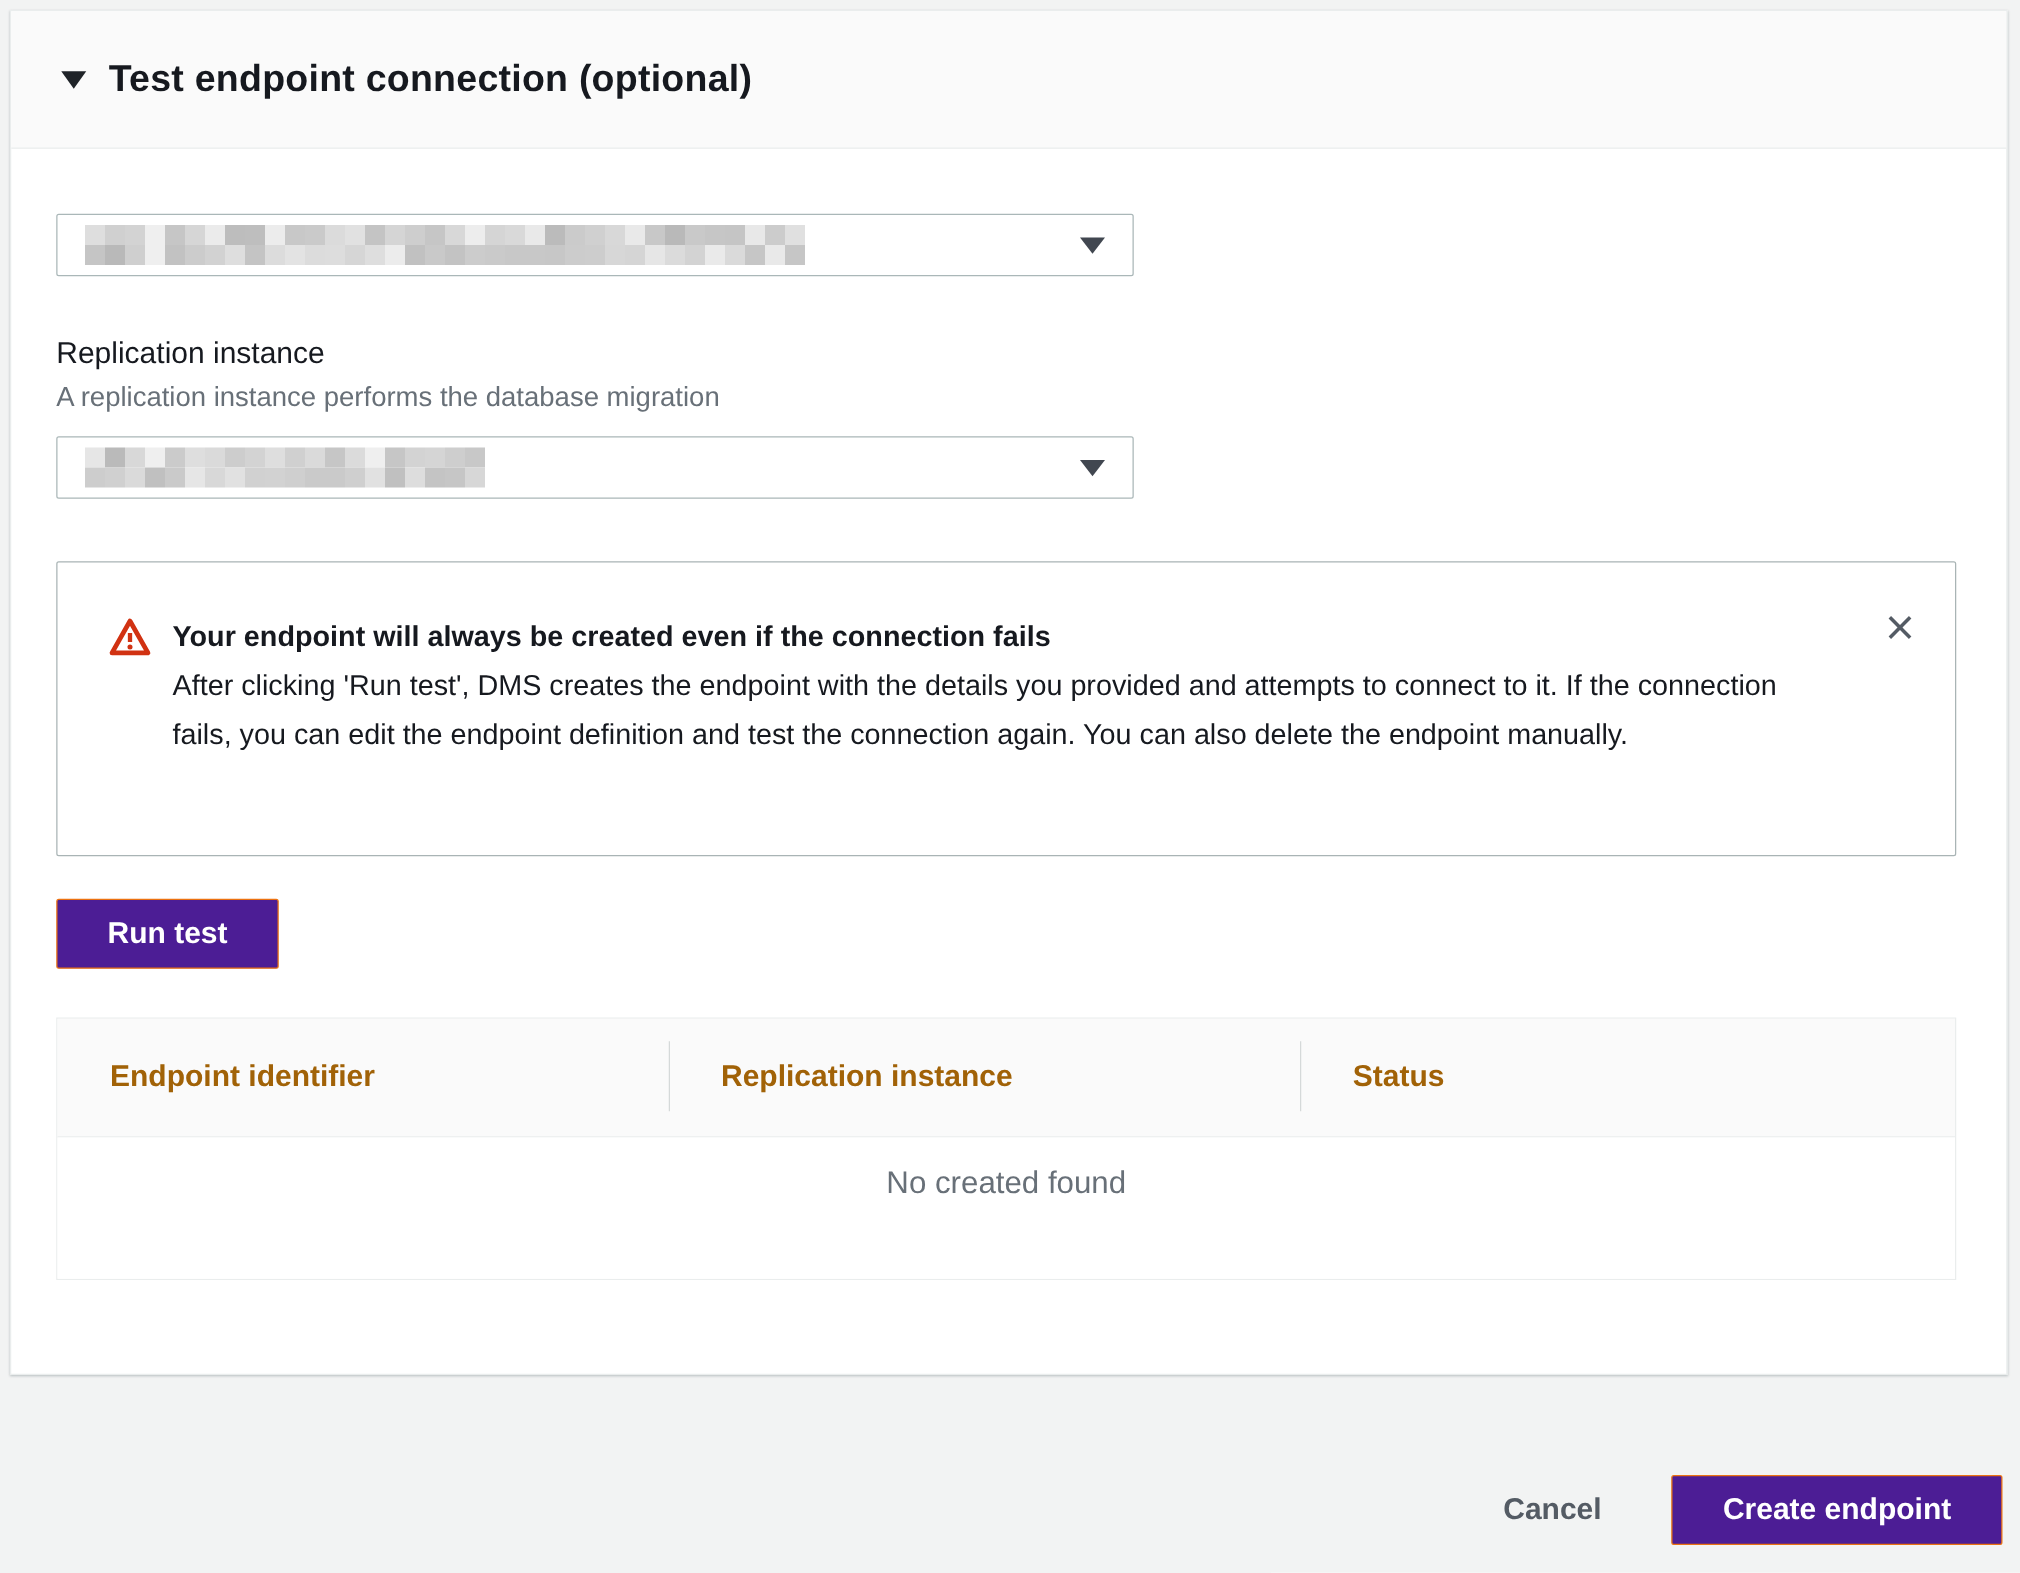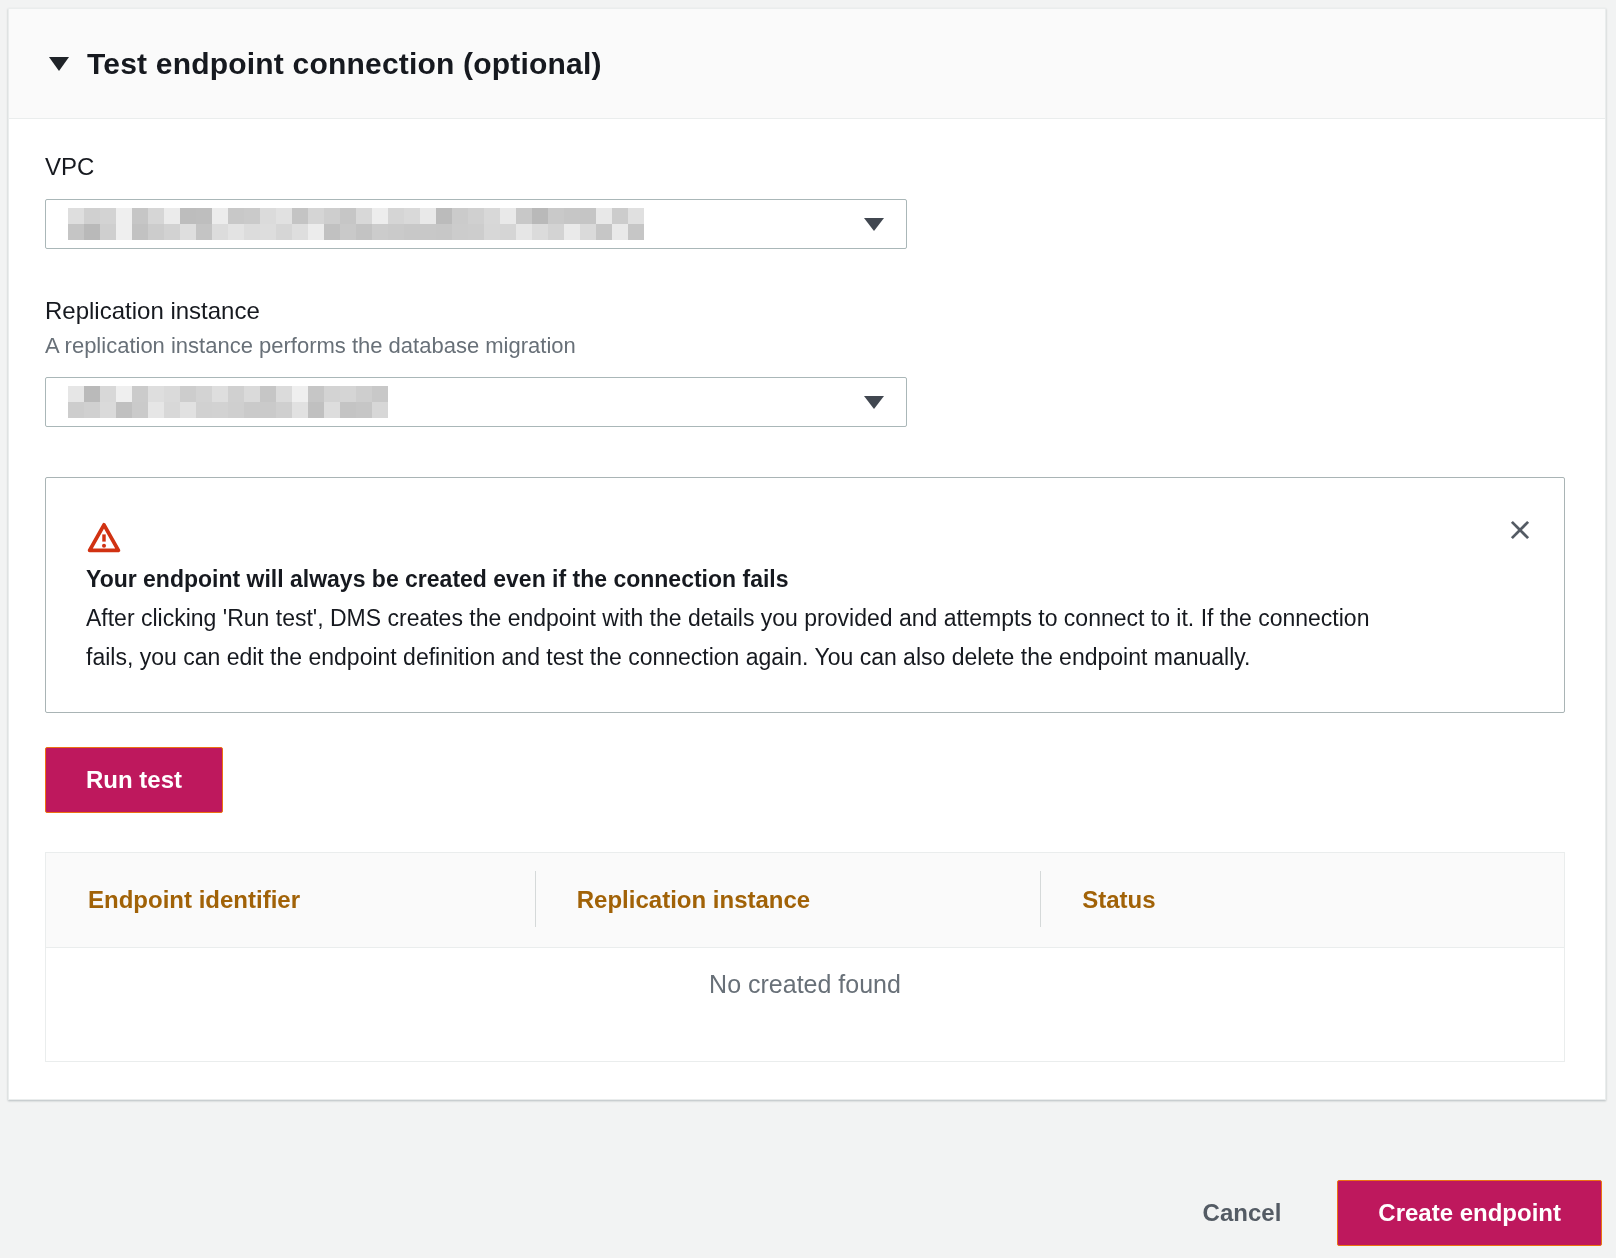--- a/index.html
+++ b/index.html
@@ -63,38 +63,37 @@
 
   
   .alert {
     position: relative;
     width: 1520px; height: 236px;
     border: 1px solid #a9b4b5;
     border-radius: 2px;
     background: #fff;
     padding: 40px 40px 0 40px;
     display: flex;
-    flex-direction: column;
   }
   .alert-icon { flex: 0 0 auto; margin-top: 2px; margin-right: 16px; }
   .alert-text { width: 1300px; }
   .alert-title { font-size: 23px; font-weight: bold; line-height: 39px; color: #16191f; }
   .alert-body { font-size: 23px; line-height: 39px; color: #16191f; }
   .alert-close {
     position: absolute; right: 26px; top: 34px;
     width: 36px; height: 36px;
     background: none; border: none; cursor: pointer;
     display: flex; align-items: center; justify-content: center;
   }
 
   
   .btn-primary {
-    height: 66px;
+    height: 56px;
     padding: 1px 40px;
-    background: #be185d;
+    background: #4c1d95;
     border: 1px solid #ec7211;
     border-radius: 2px;
     color: #ffffff;
     font-family: inherit;
     font-size: 24px; font-weight: bold;
     cursor: pointer;
   }
   .run-test-row { margin-top: 34px; }
   .btn-link {
     background: none; border: none;
@@ -151,21 +150,20 @@
 <div class="card">
 
   <div class="card-header">
     <span class="tri-down"></span>
     <span class="card-title">Test endpoint connection (optional)</span>
   </div>
 
   <div class="card-body">
 
     <div>
-      <div class="field-label">VPC</div>
       <div class="select">
         <div class="redact">
             <div class="mosaic-row">
               <span style="background: rgb(222, 222, 222);"></span>
               <span style="background: rgb(208, 208, 208);"></span>
               <span style="background: rgb(211, 211, 211);"></span>
               <span style="background: rgb(239, 239, 239);"></span>
               <span style="background: rgb(198, 198, 198);"></span>
               <span style="background: rgb(214, 214, 214);"></span>
               <span style="background: rgb(235, 235, 235);"></span>

